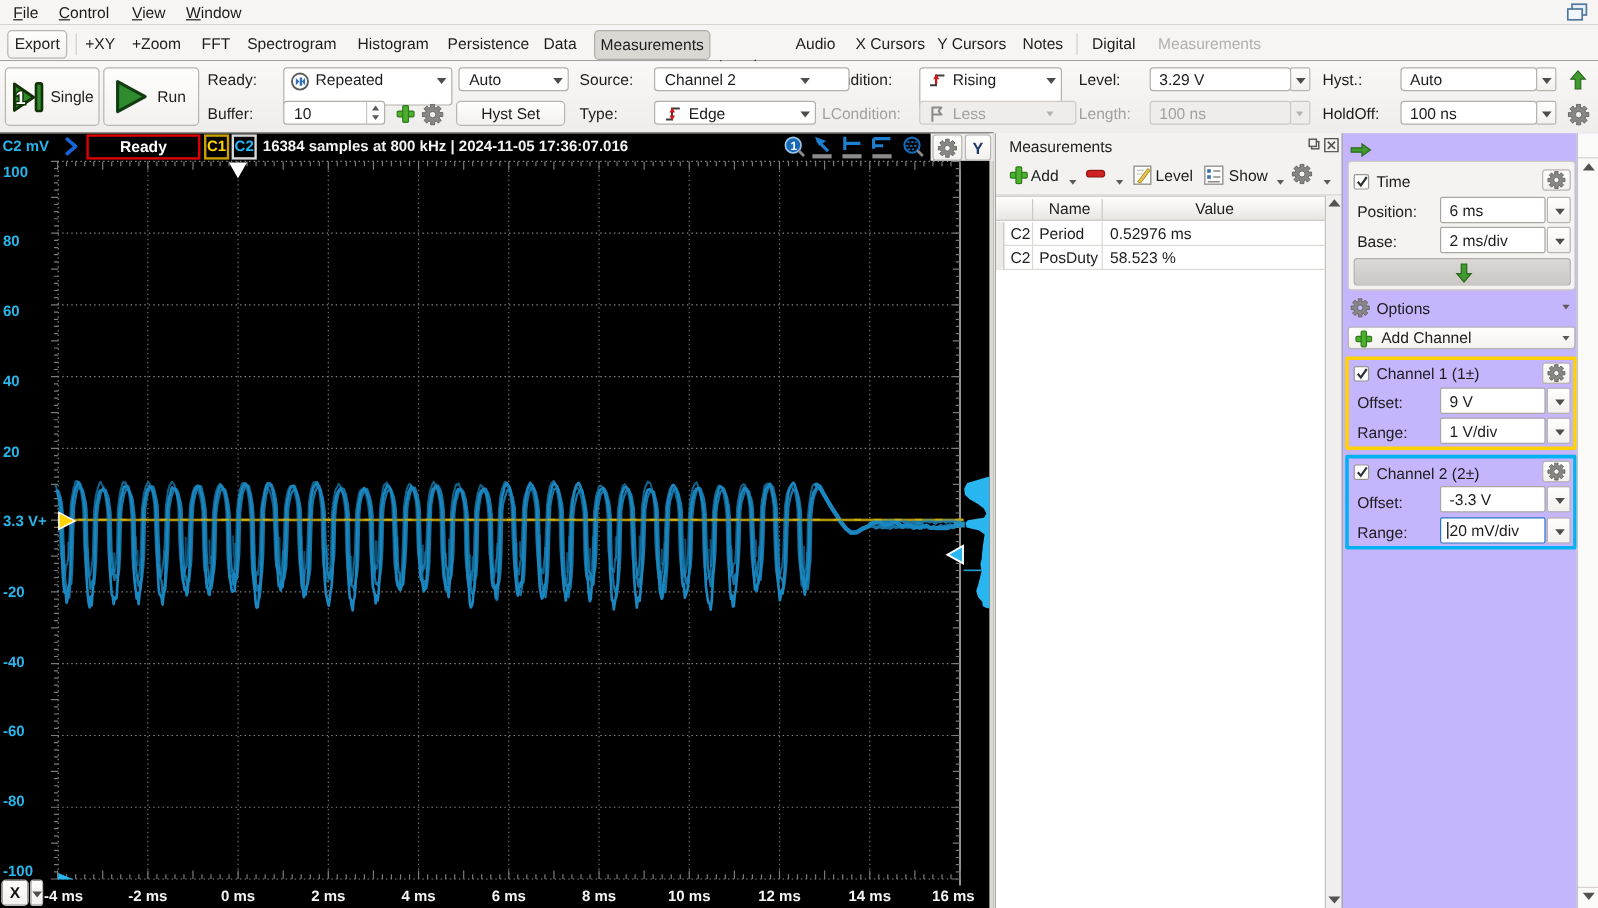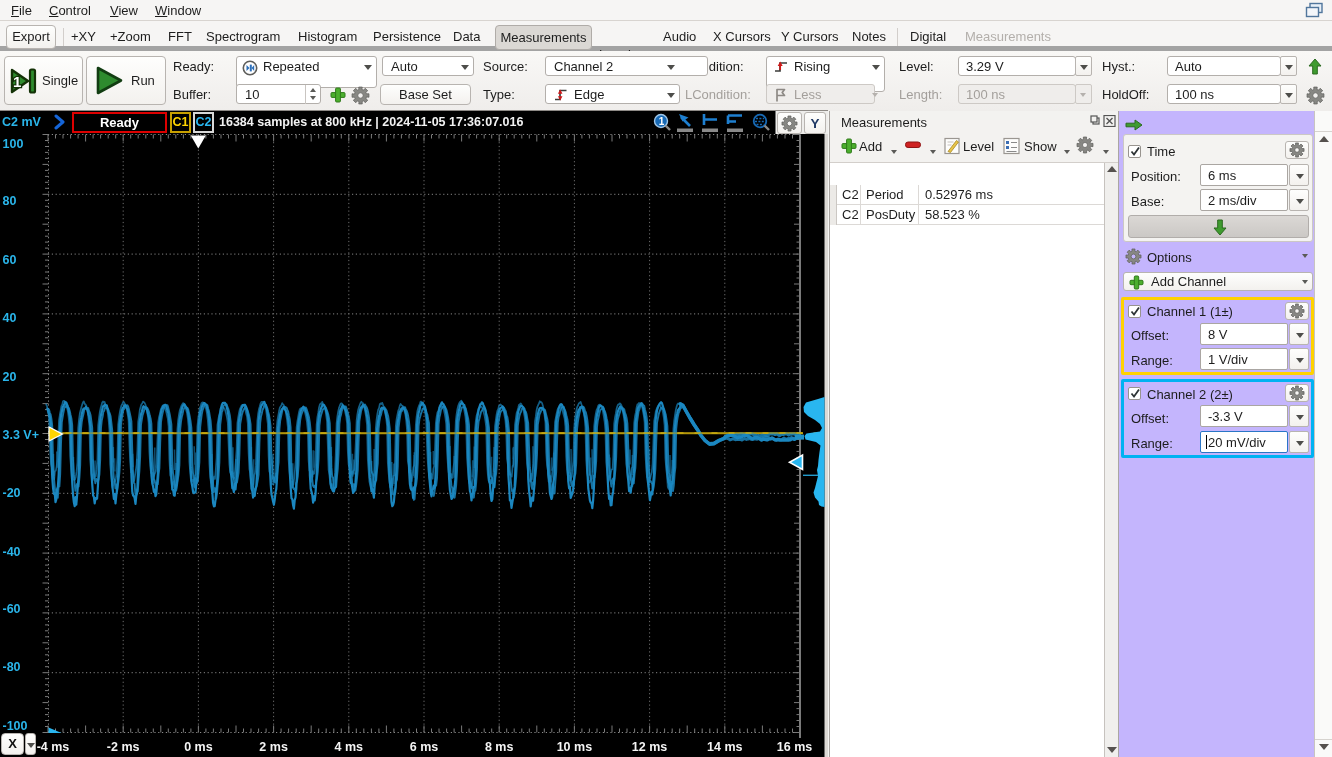--- a/index.html
+++ b/index.html
@@ -17,21 +17,21 @@
 <div class="ab" style="left:0;top:0;width:1332px;height:21px;background:#f6f5f4;border-bottom:1px solid #d8d4d0">
  <div class="ab lb" style="left:11px;top:3px"><u>F</u>ile</div>
  <div class="ab lb" style="left:49px;top:3px"><u>C</u>ontrol</div>
  <div class="ab lb" style="left:110px;top:3px"><u>V</u>iew</div>
  <div class="ab lb" style="left:155px;top:3px"><u>W</u>indow</div>
  <svg class="ab" style="left:1305px;top:2px" width="20" height="17">
       <rect x="5" y="1.5" width="12" height="9" fill="#e8f0f8" stroke="#51769c" stroke-width="1.4"></rect>
       <rect x="1.5" y="5.5" width="12" height="9" fill="#f3f6fa" stroke="#51769c" stroke-width="1.4"></rect>
     </svg>
 </div>
-<div class="ab" style="left:0;top:21px;width:1332px;height:30px;background:#f6f5f4;border-bottom:5px solid #a3a3a3">
+<div class="ab" style="left:0;top:21px;width:1332px;height:30px;background:#f6f5f4;border-bottom:1px solid #a3a3a3">
     <div class="ab btn" style="left:6px;top:4px;width:50px;height:24px;text-align:center;line-height:22px">Export</div>
     <div class="ab" style="left:63px;top:7px;width:1px;height:18px;background:#d2cecb"></div>
     <div class="ab lb" style="left:71px;top:8px">+XY</div>
     <div class="ab lb" style="left:110px;top:8px">+Zoom</div>
     <div class="ab lb" style="left:168px;top:8px">FFT</div>
     <div class="ab lb" style="left:206px;top:8px">Spectrogram</div>
     <div class="ab lb" style="left:298px;top:8px">Histogram</div>
     <div class="ab lb" style="left:373px;top:8px">Persistence</div>
     <div class="ab lb" style="left:453px;top:8px">Data</div>
     <div class="ab lb" style="left:599px;top:26px">Logging</div>
@@ -117,31 +117,31 @@
     </div>
     <svg class="ab" style="left:330px;top:36px" width="16" height="16">
       <g stroke="#2f7a1b" stroke-width="1">
         <rect x="1.0" y="5.6" width="14.0" height="4.8" fill="#4caf2e" rx="1"></rect>
         <rect x="5.6" y="1.0" width="4.8" height="14.0" fill="#4caf2e" rx="1"></rect>
       </g>
     </svg>
     <svg class="ab" style="left:351px;top:35px" width="19" height="19">
       <path d="M17.96 7.75L17.96 11.25L15.55 10.95L14.93 12.54L16.72 14.24L14.24 16.72L12.75 14.80L11.18 15.49L11.25 17.96L7.75 17.96L8.05 15.55L6.46 14.93L4.76 16.72L2.28 14.24L4.20 12.75L3.51 11.18L1.04 11.25L1.04 7.75L3.45 8.05L4.07 6.46L2.28 4.76L4.76 2.28L6.25 4.20L7.82 3.51L7.75 1.04L11.25 1.04L10.95 3.45L12.54 4.07L14.24 2.28L16.72 4.76L14.80 6.25L15.49 7.82Z M6.82 9.50 a2.68 2.68 0 1 0 5.36 0 a2.68 2.68 0 1 0 -5.36 0 Z" fill="#878783" fill-rule="evenodd" stroke="#5d5d5a" stroke-width="0.7"></path>
     </svg>
-    <div class="ab btn" style="left:380px;top:33px;width:91px;height:21px;text-align:center;line-height:19px">Base Set</div>
+    <div class="ab btn" style="left:380px;top:33px;width:91px;height:21px;text-align:center;line-height:19px">Hyst Set</div>
     <div class="ab fld" style="left:545px;top:33px;width:135px;height:20px">
       <svg class="ab" style="left:7px;top:2px" width="16" height="16">
         <path d="M2 12.5 L7 12.5 L7 3.5 L13.5 3.5" fill="none" stroke="#3c3c3a" stroke-width="1.7"></path>
         <polygon points="7.2,2.5 4.9,6.8 9.5,6.8" fill="#d01818"></polygon>
         <polygon points="7.2,13.5 4.9,9.2 9.5,9.2" fill="#d01818"></polygon>
       </svg>
       <div class="ab lb" style="left:28px;top:1.5px">Edge</div>
       <div class="ab dcar" style="left:121px;top:8px"></div>
     </div>
-    <div class="ab fld fdis" style="left:766px;top:33px;width:109px;height:20px">
+    <div class="ab fld fdis" style="left:766px;top:33px;width:131px;height:20px">
       <svg class="ab" style="left:6px;top:2px" width="17" height="16">
         <path d="M4 14.5 L4 2.5 L11.5 2.5 L9.2 5.5 L11.5 8.5 L4 8.5" fill="none" stroke="#8d8985" stroke-width="1.7" stroke-linejoin="round"></path>
       </svg>
       <div class="ab lb" style="left:27px;top:1.5px;color:#a39f9b">Less</div>
       <div class="ab scar" style="left:105px;top:8px;border-top-color:#b5b1ad"></div>
     </div>
     <div class="ab fld fdis" style="left:958px;top:33px;width:118px;height:20px">
       <div class="ab lb" style="left:7px;top:1.5px;color:#a39f9b">100 ns</div>
     </div>
     <div class="ab fdis" style="left:1075px;top:33px;width:17px;height:20px;border:1px solid #cdc9c5;border-radius:2px">
@@ -295,20 +295,26 @@
         <path d="M8 5.5h6 M8 10.5h6 M3.5 14.5h10" stroke="#8a8a8a" stroke-width="1.2"></path>
       </svg>
       <div class="ab lb" style="left:194px;top:10px">Show</div>
       <div class="ab scar" style="left:234px;top:21px"></div>
       <svg class="ab" style="left:246px;top:7px" width="18" height="18">
         <path d="M16.99 7.35L16.99 10.65L14.71 10.37L14.12 11.87L15.82 13.48L13.48 15.82L12.07 14.01L10.59 14.66L10.65 16.99L7.35 16.99L7.63 14.71L6.13 14.12L4.52 15.82L2.18 13.48L3.99 12.07L3.34 10.59L1.01 10.65L1.01 7.35L3.29 7.63L3.88 6.13L2.18 4.52L4.52 2.18L5.93 3.99L7.41 3.34L7.35 1.01L10.65 1.01L10.37 3.29L11.87 3.88L13.48 2.18L15.82 4.52L14.01 5.93L14.66 7.41Z M6.47 9.00 a2.53 2.53 0 1 0 5.06 0 a2.53 2.53 0 1 0 -5.06 0 Z" fill="#878783" fill-rule="evenodd" stroke="#5d5d5a" stroke-width="0.7"></path>
       </svg>
       <div class="ab scar" style="left:273px;top:21px"></div>
     </div>
     <div class="ab" style="left:0;top:52px;width:274px;height:594px;background:#fff"></div>
+    <div class="ab" style="left:0;top:52px;width:274px;height:21px;background:linear-gradient(#fefefd,#e9e7e4);border-top:1px solid #cbc7c3;border-bottom:1px solid #c2beba">
+      <div class="ab" style="left:30px;top:2px;width:1px;height:17px;background:#cbc7c3"></div>
+      <div class="ab" style="left:88px;top:2px;width:1px;height:17px;background:#cbc7c3"></div>
+      <div class="ab lb" style="left:44px;top:2px">Name</div>
+      <div class="ab lb" style="left:166px;top:2px">Value</div>
+    </div>
     <div class="ab" style="left:0;top:74px;width:274px;height:20px;border-bottom:1px solid #dcd9d6">
       <div class="ab" style="left:0;top:0;width:7px;height:20px;background:#eceae7;border-right:1px solid #cbc7c3"></div>
       <div class="ab lb" style="left:12px;top:2px">C2</div>
       <div class="ab" style="left:30px;top:0;width:1px;height:20px;background:#dcd9d6"></div>
       <div class="ab lb" style="left:36px;top:2px">Period</div>
       <div class="ab" style="left:88px;top:0;width:1px;height:20px;background:#dcd9d6"></div>
       <div class="ab lb" style="left:95px;top:2px">0.52976 ms</div>
     </div>
     <div class="ab" style="left:0;top:94px;width:274px;height:20px;border-bottom:1px solid #dcd9d6">
       <div class="ab" style="left:0;top:0;width:7px;height:20px;background:#eceae7;border-right:1px solid #cbc7c3"></div>
@@ -376,21 +382,21 @@
       <svg class="ab" style="left:1px;top:0px" width="11" height="11">
         <path d="M1.5 5.5 L4 8.5 L9 1.5" fill="none" stroke="#2e3436" stroke-width="1.8"></path>
       </svg>
     </div>
     <div class="ab lb" style="left:28px;top:193px">Channel 1 (1±)</div>
     <div class="ab btn" style="left:166px;top:191px;width:24px;height:18px;border-radius:3px;text-align:center"><svg width="16" height="16" viewBox="0 0 16 16">
         <path d="M15.05 6.54L15.05 9.46L13.04 9.21L12.52 10.54L14.02 11.95L11.95 14.02L10.71 12.42L9.40 12.99L9.46 15.05L6.54 15.05L6.79 13.04L5.46 12.52L4.05 14.02L1.98 11.95L3.58 10.71L3.01 9.40L0.95 9.46L0.95 6.54L2.96 6.79L3.48 5.46L1.98 4.05L4.05 1.98L5.29 3.58L6.60 3.01L6.54 0.95L9.46 0.95L9.21 2.96L10.54 3.48L11.95 1.98L14.02 4.05L12.42 5.29L12.99 6.60Z M5.77 8.00 a2.23 2.23 0 1 0 4.46 0 a2.23 2.23 0 1 0 -4.46 0 Z" fill="#878783" fill-rule="evenodd" stroke="#5d5d5a" stroke-width="0.7"></path>
       </svg></div>
     <div class="ab lb" style="left:12px;top:217px">Offset:</div>
     <div class="ab" style="left:81px;top:212px;width:88px;height:22px;background:#fff;border:1px solid #aaa6a2;border-radius:2px">
-      <div class="ab lb" style="left:7px;top:2.5px">8 V</div>
+      <div class="ab lb" style="left:7px;top:2.5px">9 V</div>
     </div>
     <div class="ab btn" style="left:170px;top:212px;width:20px;height:22px;border-radius:2px">
       <div class="ab dcar" style="left:5.5px;top:8.5px"></div>
     </div>
     <div class="ab lb" style="left:12px;top:242px">Range:</div>
     <div class="ab" style="left:81px;top:237px;width:88px;height:22px;background:#fff;border:1px solid #aaa6a2;border-radius:2px">
       <div class="ab lb" style="left:7px;top:2.5px">1 V/div</div>
     </div>
     <div class="ab btn" style="left:170px;top:237px;width:20px;height:22px;border-radius:2px">
       <div class="ab dcar" style="left:5.5px;top:8.5px"></div>

